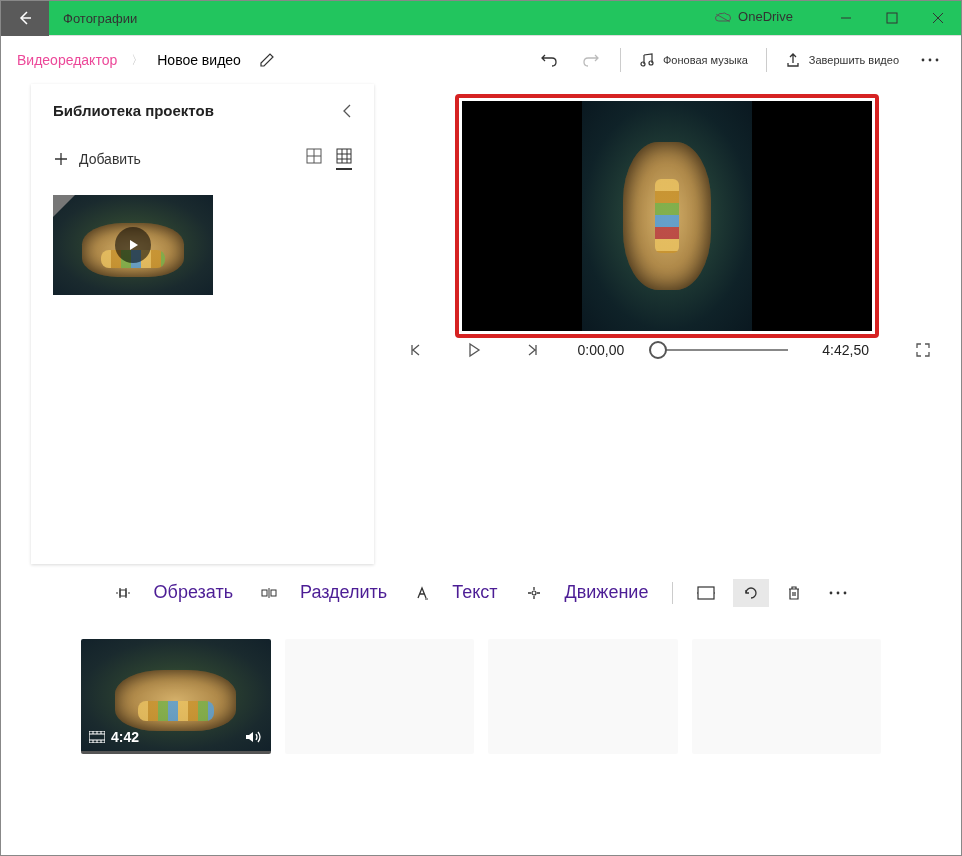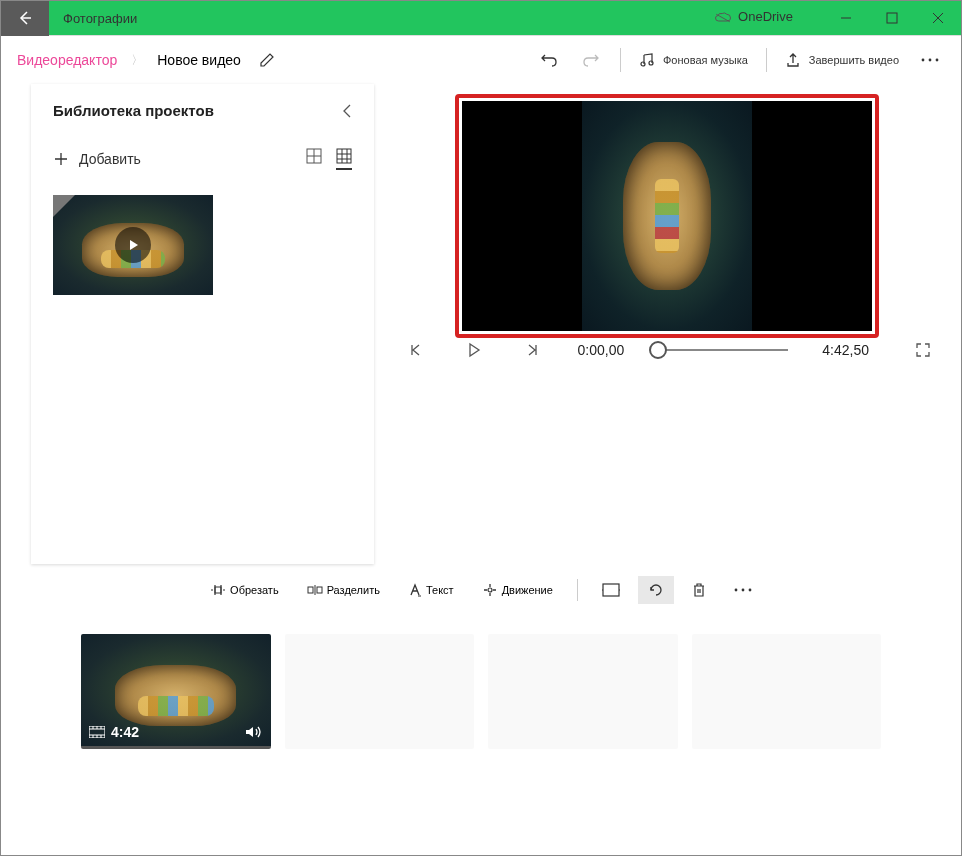--- a/index.html
+++ b/index.html
@@ -53,21 +53,21 @@
 .rotated-game { width: 170px; height: 230px; }
 .player-controls { display: flex; align-items: center; gap: 34px; width: 100%; justify-content: flex-start; }
 .pc-btn { cursor: pointer; color: #555; padding: 4px; }
 .time-txt { font-size: 14px; color: #222; }
 .slider { position: relative; width: 130px; height: 2px; background: #888; }
 .slider-knob { position: absolute; left: 0; top: 50%; transform: translate(-50%,-50%); width: 18px; height: 18px; border-radius: 50%; border: 2px solid #555; background: #fff; }
 .fullscreen-btn { cursor: pointer; color: #555; }
 
 
 .timeline-tools { display: flex; align-items: center; justify-content: center; gap: 8px; padding: 12px 0 6px 0; margin-top: 0; }
-.tt-btn { display: flex; align-items: center; gap: 4px; font-size: 11px; color: #000000; cursor: pointer; padding: 6px 10px; }
+.tt-btn { display: flex; align-items: center; gap: 23px; font-size: 18px; color: #4c1d95; cursor: pointer; padding: 6px 10px; }
 .tt-btn.active { background: #e8e8e8; }
 .tt-sep { width: 1px; height: 22px; background: #ccc; margin: 0 6px; }
 
 
 .timeline { display: flex; gap: 14px; padding: 24px 80px 0 80px; }
 .clip { width: 200px; height: 115px; background: #f9f9f9; border-radius: 2px; cursor: pointer; border-bottom: 3px solid #555; position: relative; overflow: hidden; }
 .clip.empty { border-bottom: none; }
 .clip .game-bg { width: 100%; height: 100%; }
 .clip-overlay { position: absolute; bottom: 6px; left: 8px; right: 8px; display: flex; align-items: center; justify-content: space-between; color: #fff; font-size: 14px; font-weight: 600; }
 .clip-overlay .left { display: flex; align-items: center; gap: 6px; }

